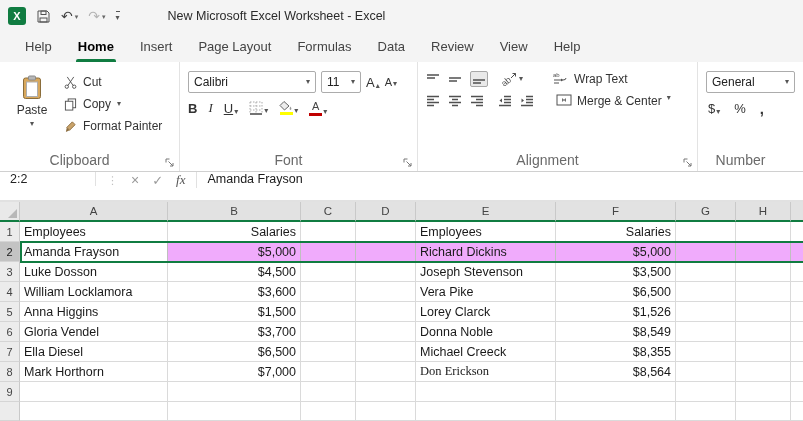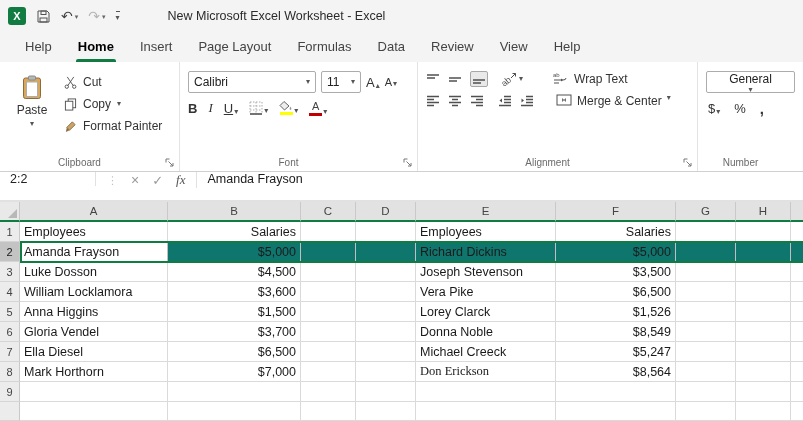--- a/index.html
+++ b/index.html
@@ -19,21 +19,21 @@
   
   .tab-bar { height:30px; background:#F4F4F4; display:flex; align-items:stretch; padding-left:12px; }
   .tab { padding:7px 13px 0; font-size:13px; color:#444; position:relative; }
   .tab.active { font-weight:700; color:#000000; }
   .tab.active::after { content:''; position:absolute; left:11px; right:11px; bottom:0; height:3px; background:#107C41; border-radius:2px 2px 0 0; }
 
   
   .ribbon { height:110px; background:#fff; border-bottom:1px solid #D0D0D0; display:flex; overflow:hidden; }
   .group { position:relative; border-right:1px solid #E3E3E3; padding:6px 8px 18px; flex:none; }
   .group.number { flex:1; border-right:none; min-width:100px; }
-  .group-label { position:absolute; bottom:3px; left:0; right:20px; text-align:center; font-size:10px; color:#6a6a6a; }
+  .group-label { position:absolute; bottom:3px; left:0; right:20px; text-align:center; font-size:14px; color:#6a6a6a; }
   .launcher { position:absolute; bottom:4px; right:5px; }
   .chev { font-size:8px; color:#555; line-height:1; }
   .rows { display:flex; flex-direction:column; gap:7px; padding-top:3px; }
   .rrow { display:flex; align-items:center; gap:8px; }
 
   .clipboard-inner { display:flex; }
   .paste-btn { width:48px; display:flex; flex-direction:column; align-items:center; justify-content:center; gap:3px; font-size:12px; color:#333; padding-top:2px; }
   .small-col { display:flex; flex-direction:column; gap:8px; margin-left:8px; padding-top:7px; }
   .small-btn { display:flex; align-items:center; gap:6px; font-size:12px; color:#333; white-space:nowrap; }
 
@@ -43,21 +43,21 @@
   .fmt-btn { display:flex; align-items:flex-end; gap:1px; font-size:13px; color:#333; }
   .glyph-b { font-weight:bold; }
   .glyph-i { font-style:italic; font-family:"Liberation Serif", serif; }
   .glyph-u { text-decoration:underline; }
   .color-btn { display:flex; flex-direction:column; align-items:center; line-height:1; }
   .color-bar { width:13px; height:3px; margin-top:1px; }
   .icon-btn { display:flex; align-items:center; gap:2px; }
   .icon-btn.selected { border:1px solid #A7A7A7; background:#E9E9E9; border-radius:2px; padding:1px; }
   .txt-btn { display:flex; align-items:flex-start; gap:5px; font-size:12px; color:#333; white-space:nowrap; }
 
-  .num-combo { width:96px;flex-direction:column; }
+  .num-combo { width:96px; }
   .num-row { display:flex; align-items:center; gap:14px; font-size:13px; color:#333; padding-left:2px; }
 
   
   .formula-bar { height:30px; display:flex; align-items:flex-start; background:#fff; border-bottom:2px solid #E1E1E1; }
   .name-box { width:96px; display:flex; align-items:center; padding-left:10px; font-size:12.5px; color:#222; border-right:1px solid #E1E1E1; }
   .fx-buttons { display:flex; align-items:center; gap:13px; padding:0 11px; border-right:1px solid #E1E1E1; }
   .dots { color:#C0C0C0; font-size:11px; }
   .cancel { color:#9a9a9a; font-size:14px; }
   .enter { color:#9a9a9a; font-size:13px; }
   .fx { font-family:"Liberation Serif", serif; font-style:italic; font-size:13px; color:#555; }
@@ -68,21 +68,21 @@
   .header-row { display:flex; height:20px; }
   .corner { width:20px; flex:none; background:#E9E9E9; border-right:1px solid #C9C9C9; border-bottom:2px solid #107C41; position:relative; }
   .corner::after { content:''; position:absolute; right:2px; bottom:2px; border-left:9px solid transparent; border-bottom:9px solid #B8B8B8; }
   .col-header { flex:none; display:flex; align-items:center; justify-content:center; font-size:11.5px; color:#444; background:#E2E2E2; border-right:1px solid #C9C9C9; border-bottom:2px solid #107C41; }
   .col-header.filler { flex:1; border-right:none; }
   .grid-row { display:flex; height:20px; position:relative; }
   .row-header { width:20px; flex:none; display:flex; align-items:center; justify-content:center; font-size:11px; color:#444; background:#ECECEC; border-right:1px solid #C9C9C9; border-bottom:1px solid #D5D5D5; }
   .cell { flex:none; display:flex; align-items:center; padding:0 4px; font-size:12.5px; color:#1a1a1a; white-space:nowrap; overflow:hidden; background:#fff; border-right:1px solid #DADADA; border-bottom:1px solid #DADADA; }
   .cell.right { justify-content:flex-end; }
   .cell.filler { flex:1; border-right:none; }
-  .grid-row.selected .cell { background:#0f766e; border-right-color:#BFBFBF; border-bottom-color:#BFBFBF; }
+  .grid-row.selected .cell { background:#f0abfc; border-right-color:#BFBFBF; border-bottom-color:#BFBFBF; }
   .grid-row.selected .cell.active-cell { background:#fff; }
   .grid-row.selected .row-header { background:#C3C3C3; color:#1a1a1a; }
   .grid-row.selected::after { content:''; position:absolute; left:20px; right:-2px; top:-1px; bottom:-1px; border:2px solid #107C41; border-right:none; pointer-events:none; z-index:2; }
   .filler-row { height:19px; }
   svg { display:block; }
 </style>
 </head>
 <body>
 
 <div class="window">
@@ -462,21 +462,21 @@
           <div class="cell" style="width: 55px;"></div>
           <div class="cell filler"></div>
         </div>
         <div class="grid-row">
           <div class="row-header">7</div>
           <div class="cell" style="width: 148px;">Ella Diesel</div>
           <div class="cell right" style="width: 133px;">$6,500</div>
           <div class="cell" style="width: 55px;"></div>
           <div class="cell" style="width: 60px;"></div>
           <div class="cell" style="width: 140px;">Michael Creeck</div>
-          <div class="cell right" style="width: 120px;">$5,247</div>
+          <div class="cell right" style="width: 120px;">$8,355</div>
           <div class="cell" style="width: 60px;"></div>
           <div class="cell" style="width: 55px;"></div>
           <div class="cell filler"></div>
         </div>
         <div class="grid-row">
           <div class="row-header">8</div>
           <div class="cell" style="width: 148px;">Mark Horthorn</div>
           <div class="cell right" style="width: 133px;">$7,000</div>
           <div class="cell" style="width: 55px;"></div>
           <div class="cell" style="width: 60px;"></div>

